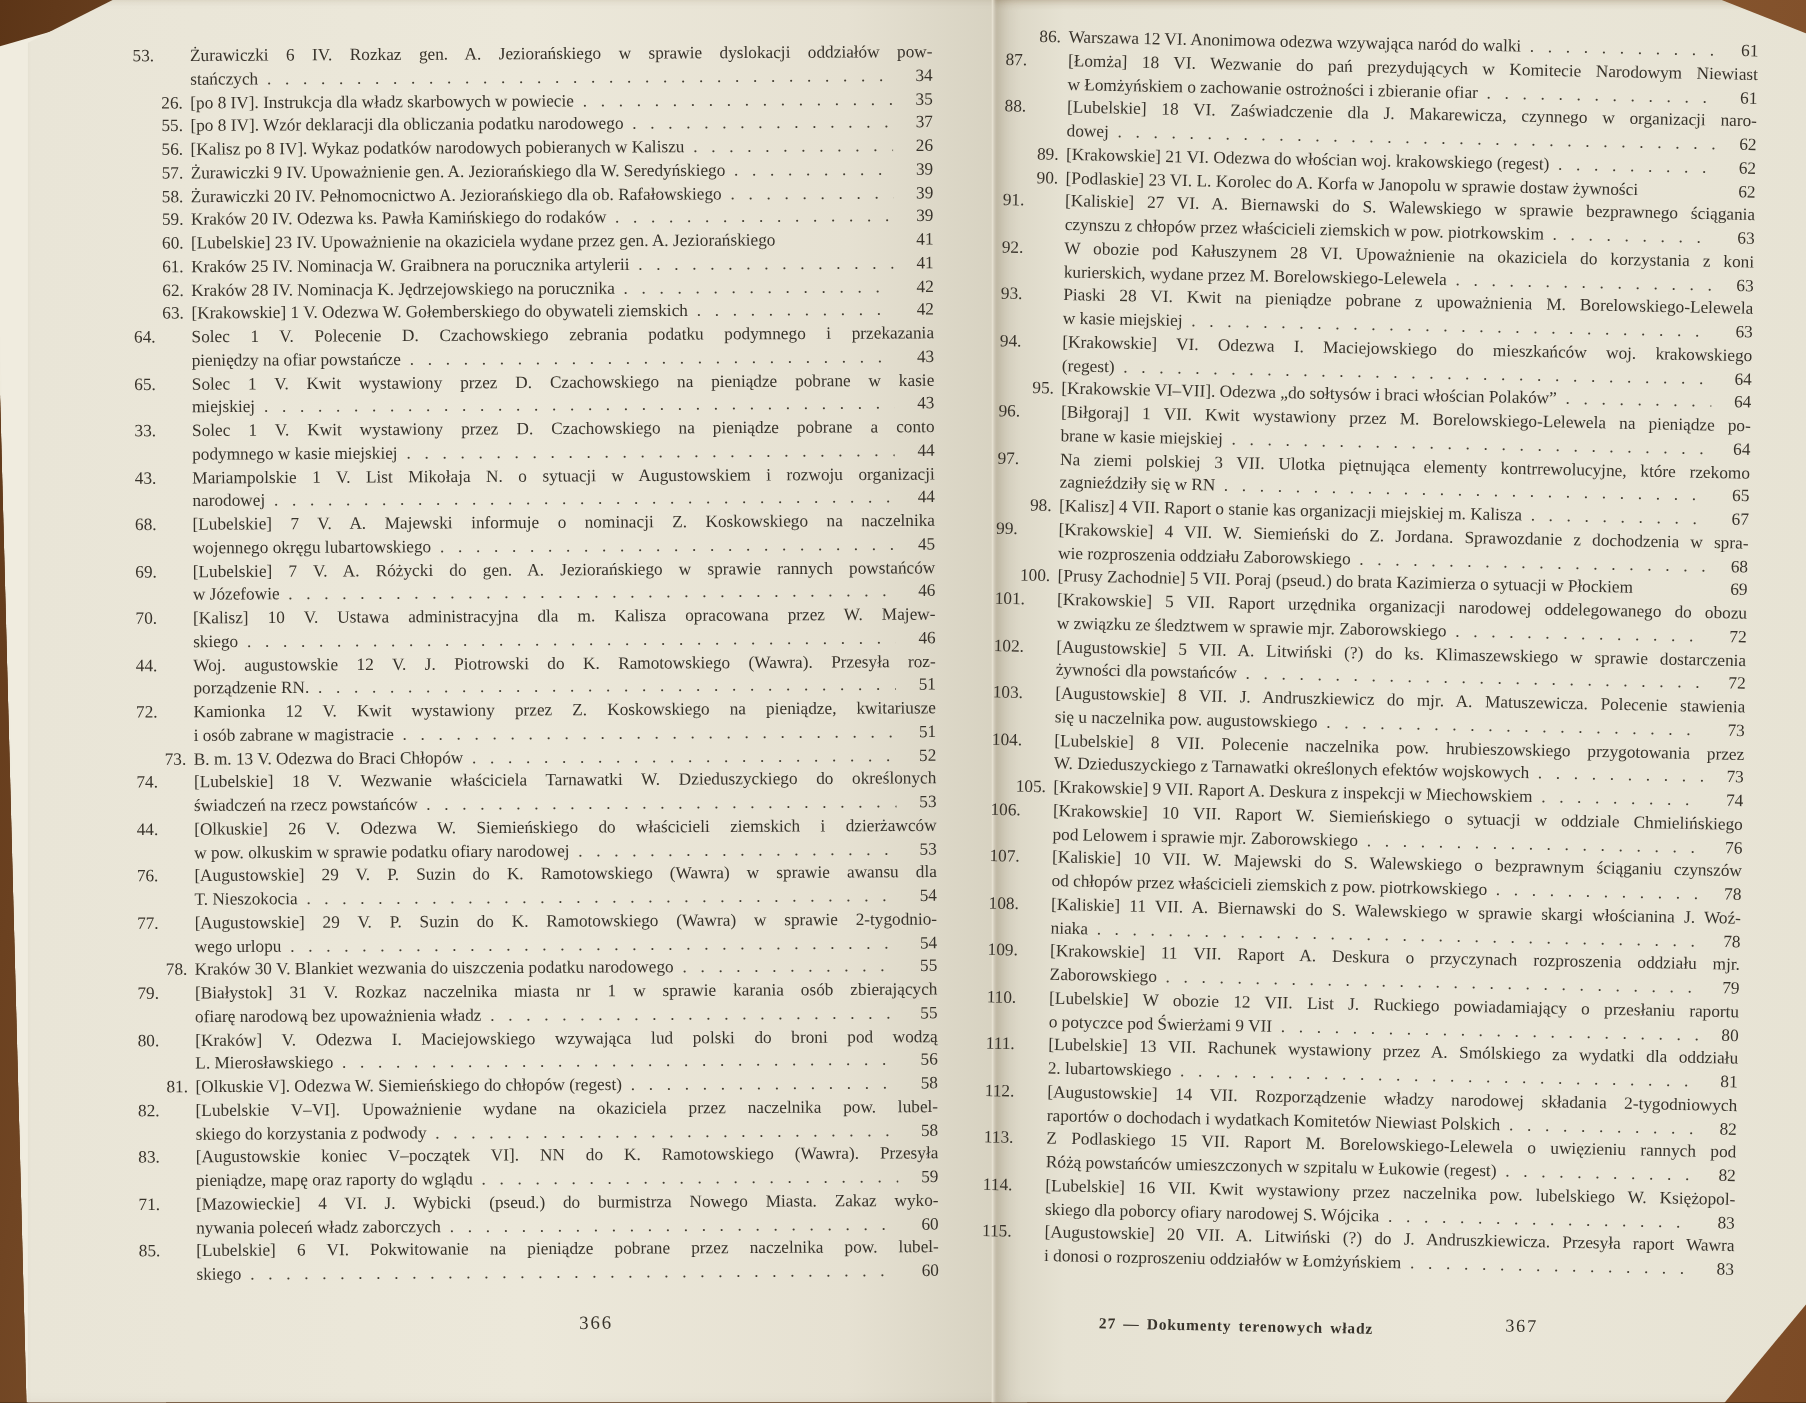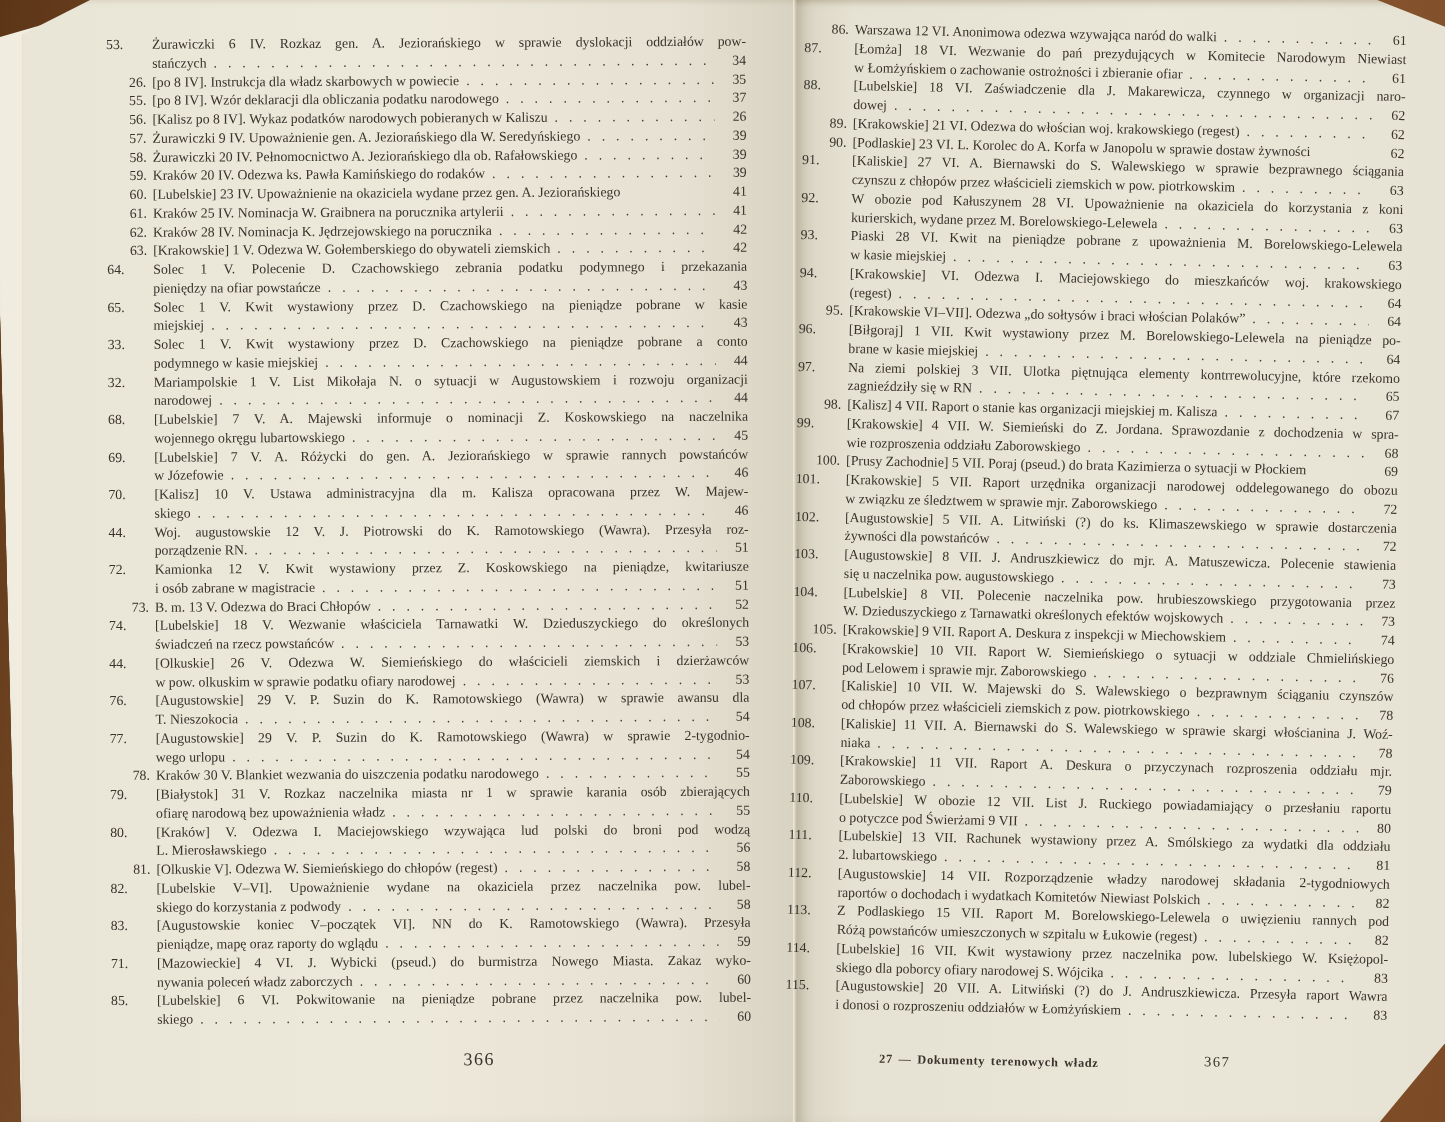--- a/index.html
+++ b/index.html
@@ -24,21 +24,21 @@
   .line{position:relative;padding-left:46px;}
   .content-right .line{padding-left:50px;}
   .num{position:absolute;left:0;top:0;width:40px;text-align:right;}
   .content-right .num{width:44px;}
   .line.mid{text-align:justify;text-align-last:justify;}
   .line.end{display:flex;align-items:baseline;}
   .line.end .txt{white-space:nowrap;flex:0 0 auto;}
   .dots{flex:1 1 auto;overflow:hidden;white-space:nowrap;word-spacing:7.5px;
         padding:0 4px 0 7px;color:#433d31;}
   .pg{flex:0 0 auto;width:32px;text-align:right;}
-  .footer-left-num{position:absolute;left:352px;top:1016px;font-size:18px;letter-spacing:1.5px;}
+  .footer-left-num{position:absolute;left:352px;top:1016px;font-size:15px;letter-spacing:1.5px;}
   .footer-right{position:absolute;left:0;top:1026px;width:100%;height:20px;}
   .sig{position:absolute;left:95px;top:2px;font-size:12.3px;font-weight:700;letter-spacing:.7px;word-spacing:2px;}
   .p367{position:absolute;left:420px;top:-2px;font-size:14.5px;letter-spacing:1.5px;}
 </style>
 </head>
 <body>
 
 <div class="scene">
   <div class="underpage"></div>
   <div class="page-left"></div>
@@ -151,21 +151,21 @@
       </div>
       <div class="entry">
         <div class="line mid"><span class="num">33.</span><span class="txt">Solec 1 V. Kwit wystawiony przez D. Czachowskiego na pieniądze pobrane a conto</span></div>
         <div class="line end">
           <span class="txt">podymnego w kasie miejskiej</span>
           <span class="dots">. . . . . . . . . . . . . . . . . . . . . . . . . . . . . . . . . . . . . . . . . . . . . . . . . . . . . . . . . . . . . . . . . . . . . . . . . . . . . . . . </span>
           <span class="pg">44</span>
         </div>
       </div>
       <div class="entry">
-        <div class="line mid"><span class="num">32.</span><span class="txt">Mariampolskie 1 V. List Mikołaja N. o sytuacji w Augustowskiem i rozwoju organizacji</span></div>
+        <div class="line mid"><span class="num">43.</span><span class="txt">Mariampolskie 1 V. List Mikołaja N. o sytuacji w Augustowskiem i rozwoju organizacji</span></div>
         <div class="line end">
           <span class="txt">narodowej</span>
           <span class="dots">. . . . . . . . . . . . . . . . . . . . . . . . . . . . . . . . . . . . . . . . . . . . . . . . . . . . . . . . . . . . . . . . . . . . . . . . . . . . . . . . </span>
           <span class="pg">44</span>
         </div>
       </div>
       <div class="entry">
         <div class="line mid"><span class="num">68.</span><span class="txt">[Lubelskie] 7 V. A. Majewski informuje o nominacji Z. Koskowskiego na naczelnika</span></div>
         <div class="line end">
           <span class="txt">wojennego okręgu lubartowskiego</span>

